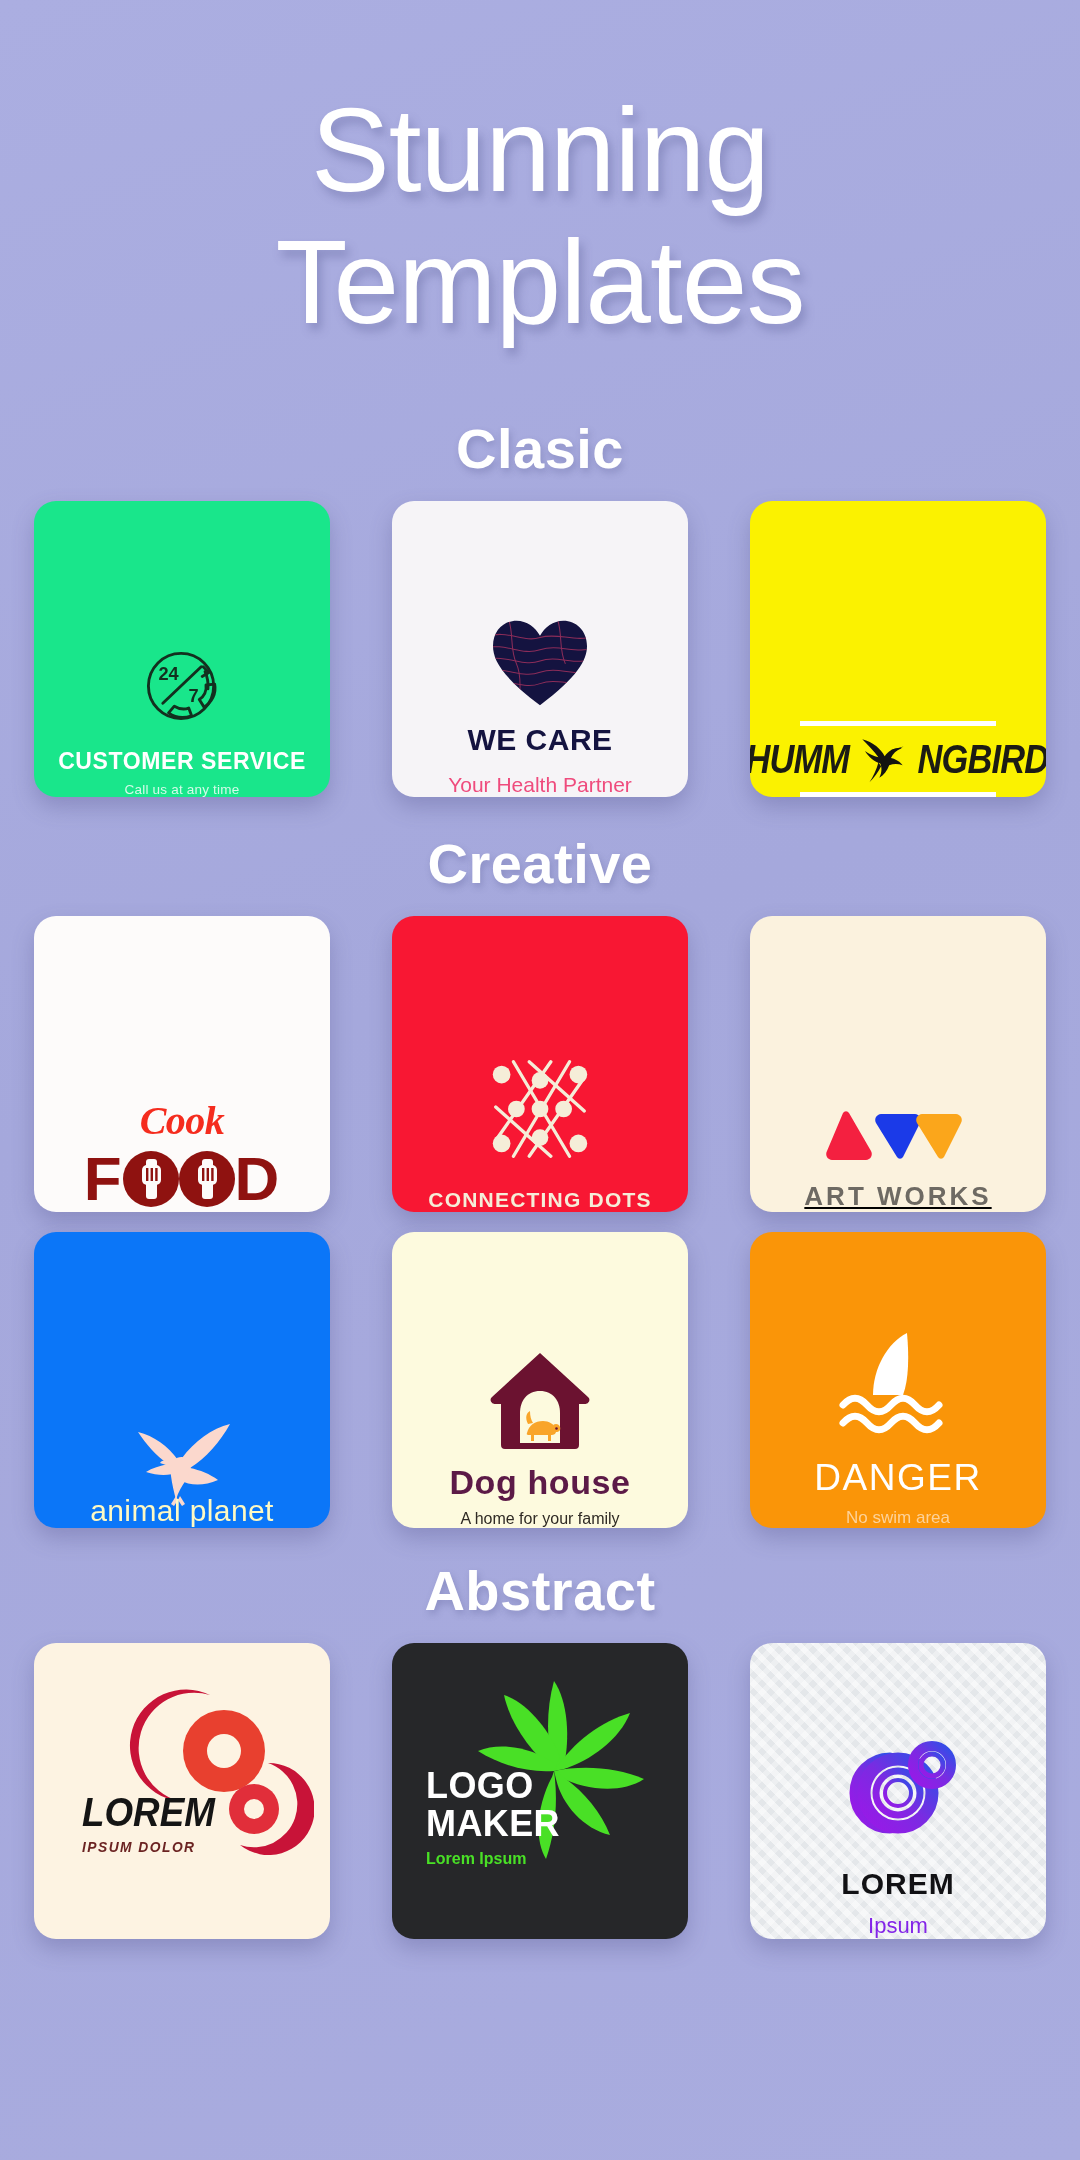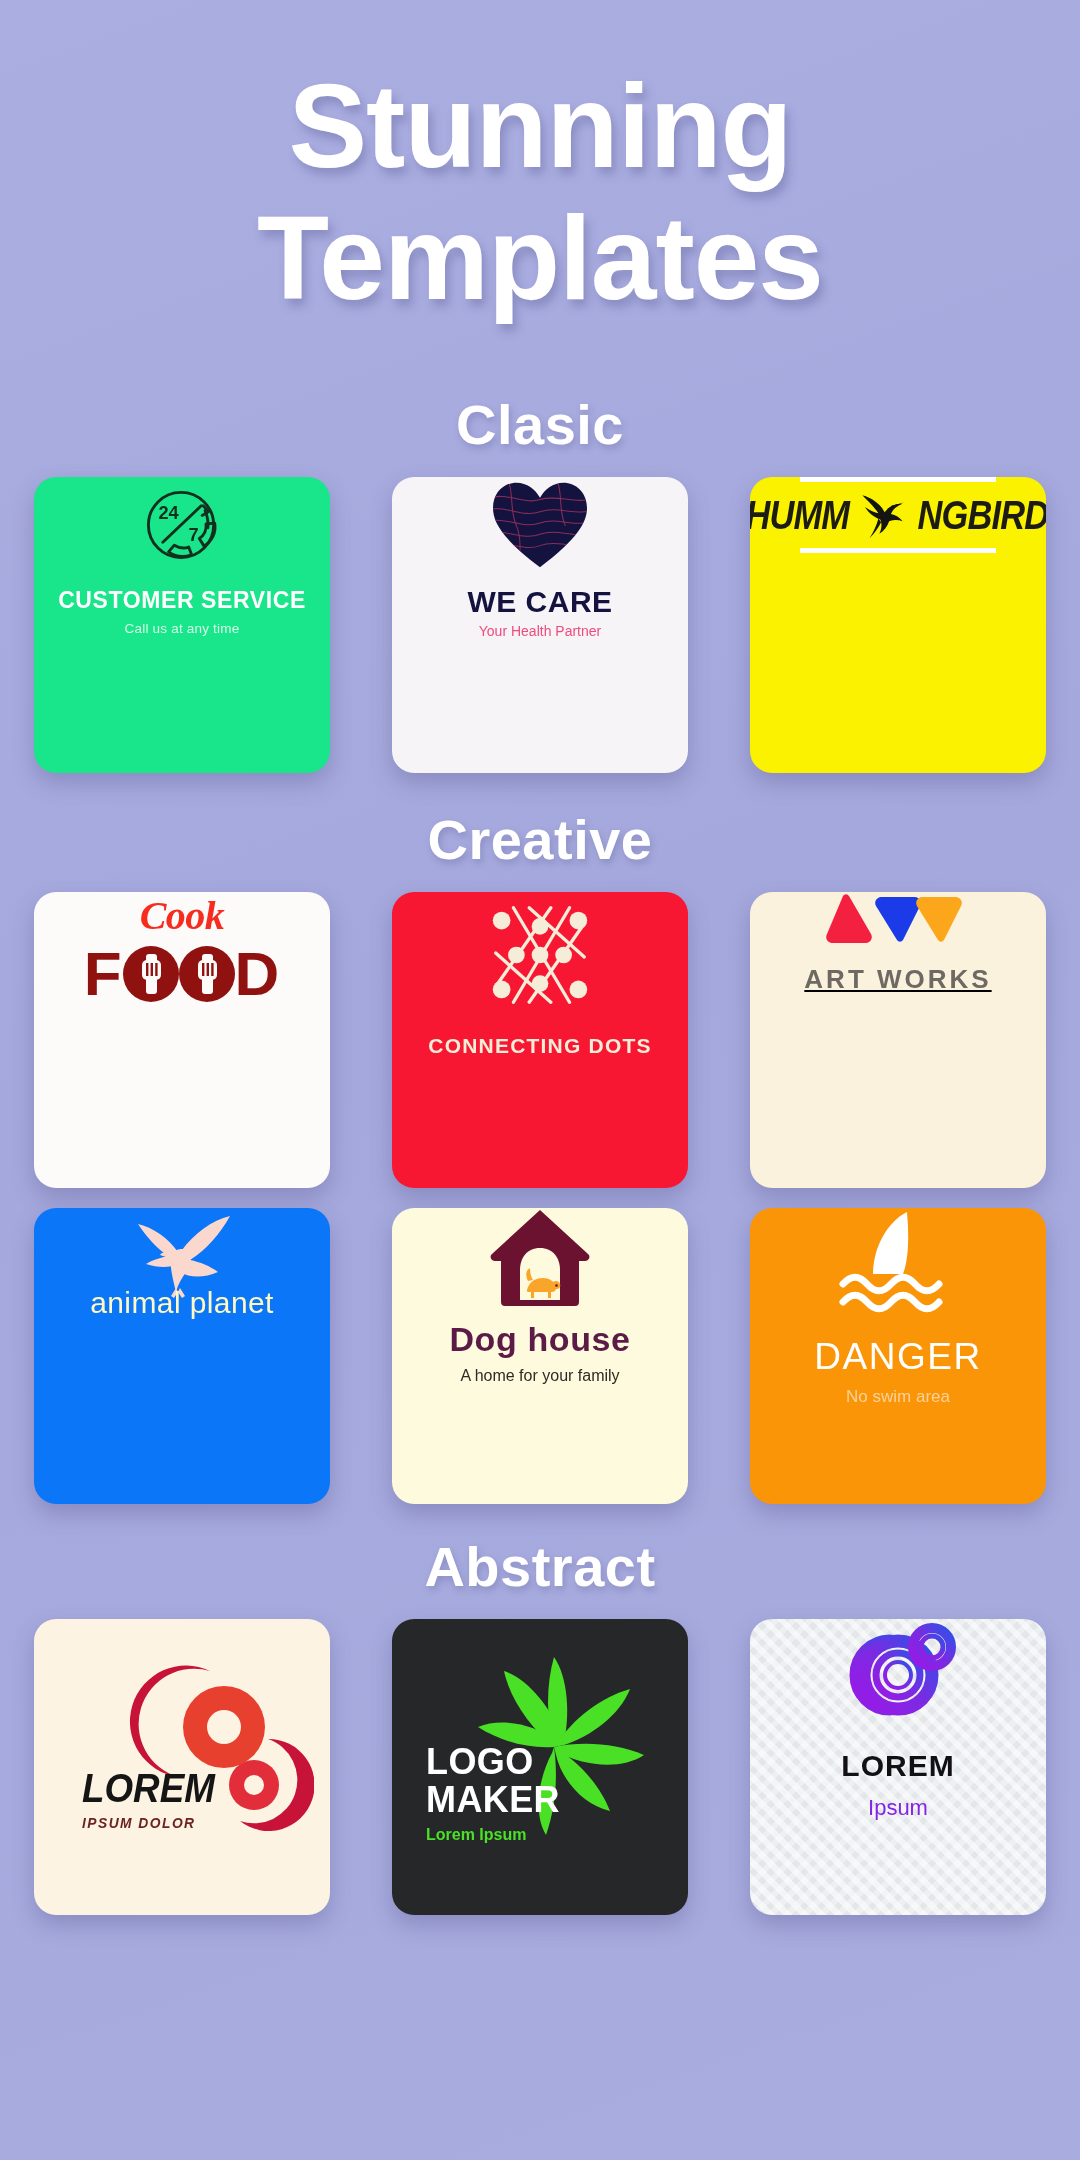--- a/index.html
+++ b/index.html
@@ -10,27 +10,27 @@
     overflow: hidden;
   }
   .screen {
     width: 1080px; height: 2160px;
     position: relative;
     background: linear-gradient(160deg, #abaee1 0%, #a5a8dc 45%, #a9acdf 100%);
     display: flex; flex-direction: column; align-items: center;
   }
   
   .headline {
-    margin-top: 60px;
+    margin-top: 84px;
     width: 100%;
     text-align: center;
     color: #ffffff;
     font-size: 118px;
     line-height: 1.12;
-    font-weight: 700;
+    font-weight: 400;
     letter-spacing: -1px;
     text-shadow: 4px 7px 10px rgba(80,82,140,0.35);
   }
   .headline span { display: block; }
   
   .section-title {
     color: #ffffff;
     font-size: 56px;
     font-weight: 700;
     letter-spacing: 0.5px;
@@ -49,21 +49,21 @@
     display: flex;
     justify-content: space-between;
   }
   .card {
     width: 296px; height: 296px;
     border-radius: 22px;
     box-shadow: 0 10px 22px rgba(72,74,130,0.30);
     position: relative;
     overflow: hidden;
     display: flex; flex-direction: column;
-    align-items: center; justify-content: flex-start;
+    align-items: center; justify-content: flex-end;
     flex: 0 0 auto;
   }
   .card-inner {
     width: 100%; display: flex; flex-direction: column;
     align-items: center; justify-content: center;
   }
   .logo-mark { display: flex; align-items: center; justify-content: center; }
   .l-title { font-weight: 700; text-align: center; }
   .l-sub   { text-align: center; }
 
@@ -74,21 +74,21 @@
     font-weight: 700; margin-top: 14px;
   }
   .c-cs .l-sub { color: #d4fbe8; font-size: 13.5px; margin-top: 7px; letter-spacing: .2px;}
 
   
   .c-wecare { background: #f6f4f7; }
   .c-wecare .l-title {
     color: #141340; font-size: 30px; font-weight: 800;
     letter-spacing: 0.5px; margin-top: 14px;
   }
-  .c-wecare .l-sub { color: #ef4b7d; font-size: 14px; margin-top: 4px; }
+  .c-wecare .l-sub { color: #ef4b7d; font-size: 21px; margin-top: 16px; }
 
   
   .c-hb { background: #fbf200; }
   .hb-wrap { position: relative; width: 258px; display:flex; flex-direction:column; align-items:center; }
   .hb-bar { width: 196px; height: 5px; background: #ffffff; }
   .hb-row { display: flex; align-items: center; justify-content: center; margin: 7px 0; }
   .hb-txt {
     font-family: "Liberation Sans Narrow", "Liberation Sans", sans-serif;
     font-weight: 800; font-style: italic; font-size: 40px;
     color: #1c1c14; letter-spacing: -1px; transform: scaleX(0.86);

